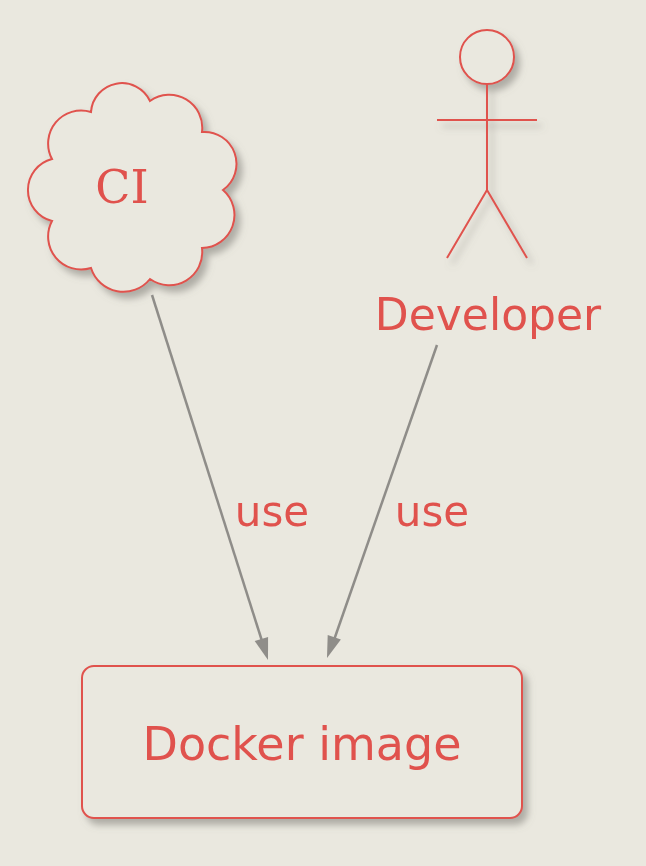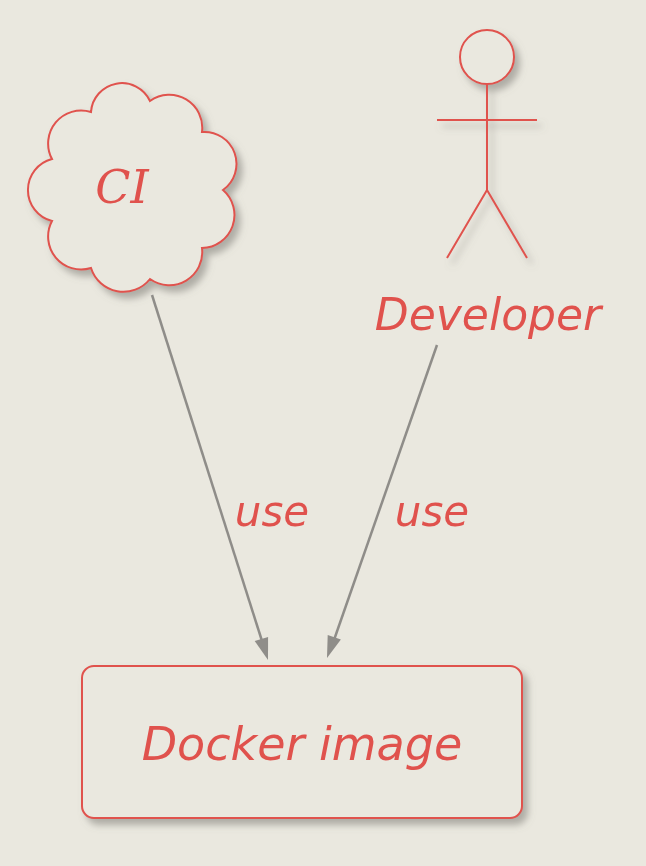--- a/index.html
+++ b/index.html
@@ -8,21 +8,20 @@
     width: 646px;
     height: 866px;
     background: #eae8df;
     overflow: hidden;
     font-family: "DejaVu Sans", sans-serif;
   }
   .diagram-canvas {
     position: relative;
     width: 632px;
     height: 866px;
-    font-style: italic;
   }
   svg { display: block; }
   text.node-label-sans {
     font-family: "DejaVu Sans", "Liberation Sans", sans-serif;
   }
   text.node-label-serif {
     font-family: "DejaVu Serif", "Liberation Serif", serif;
   }
 </style>
 </head>

